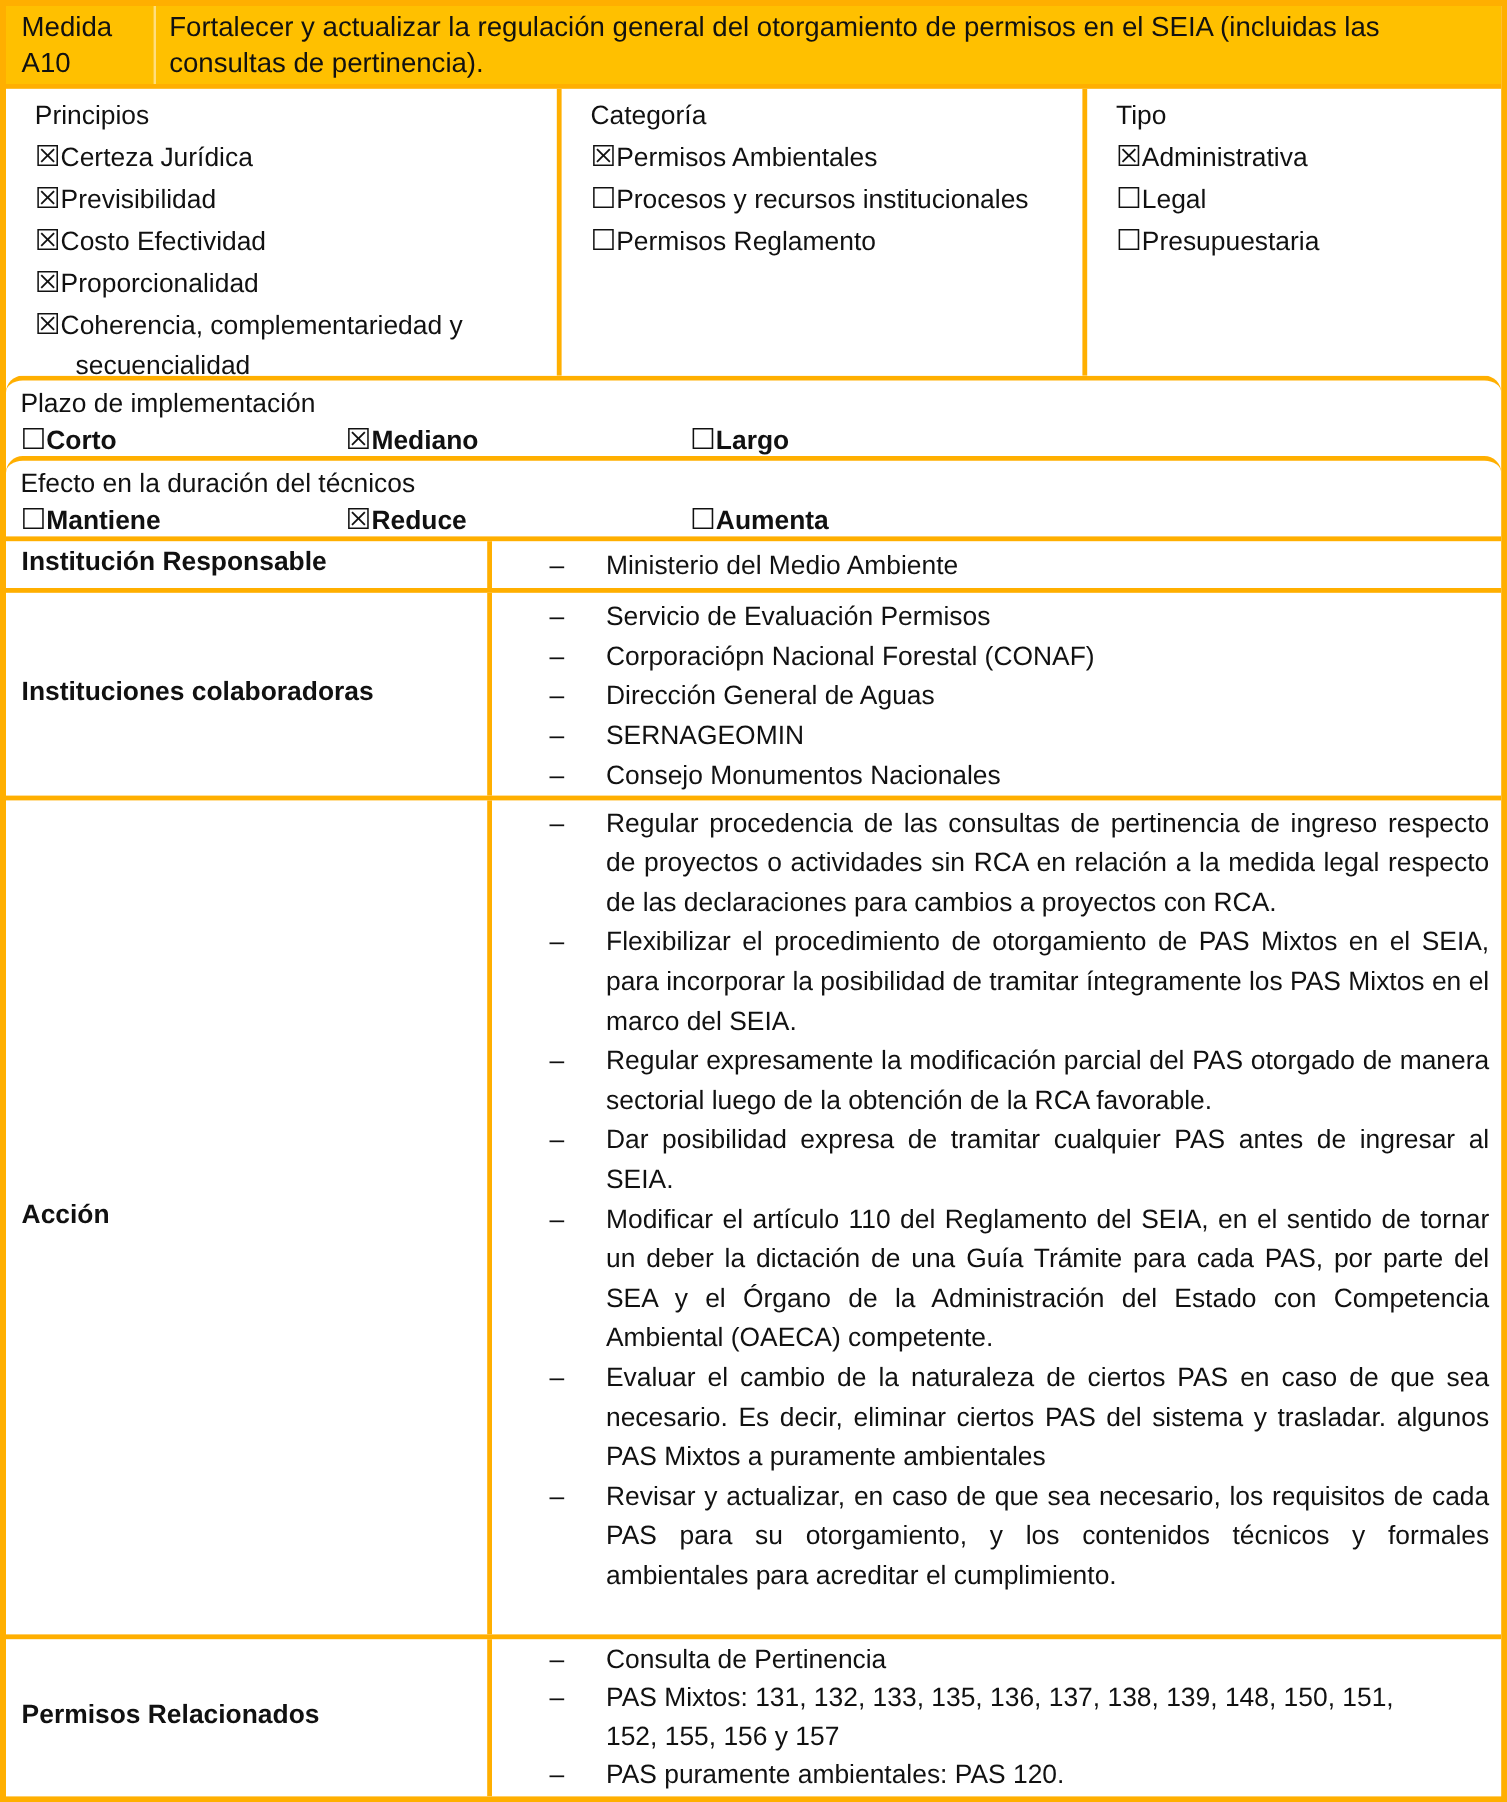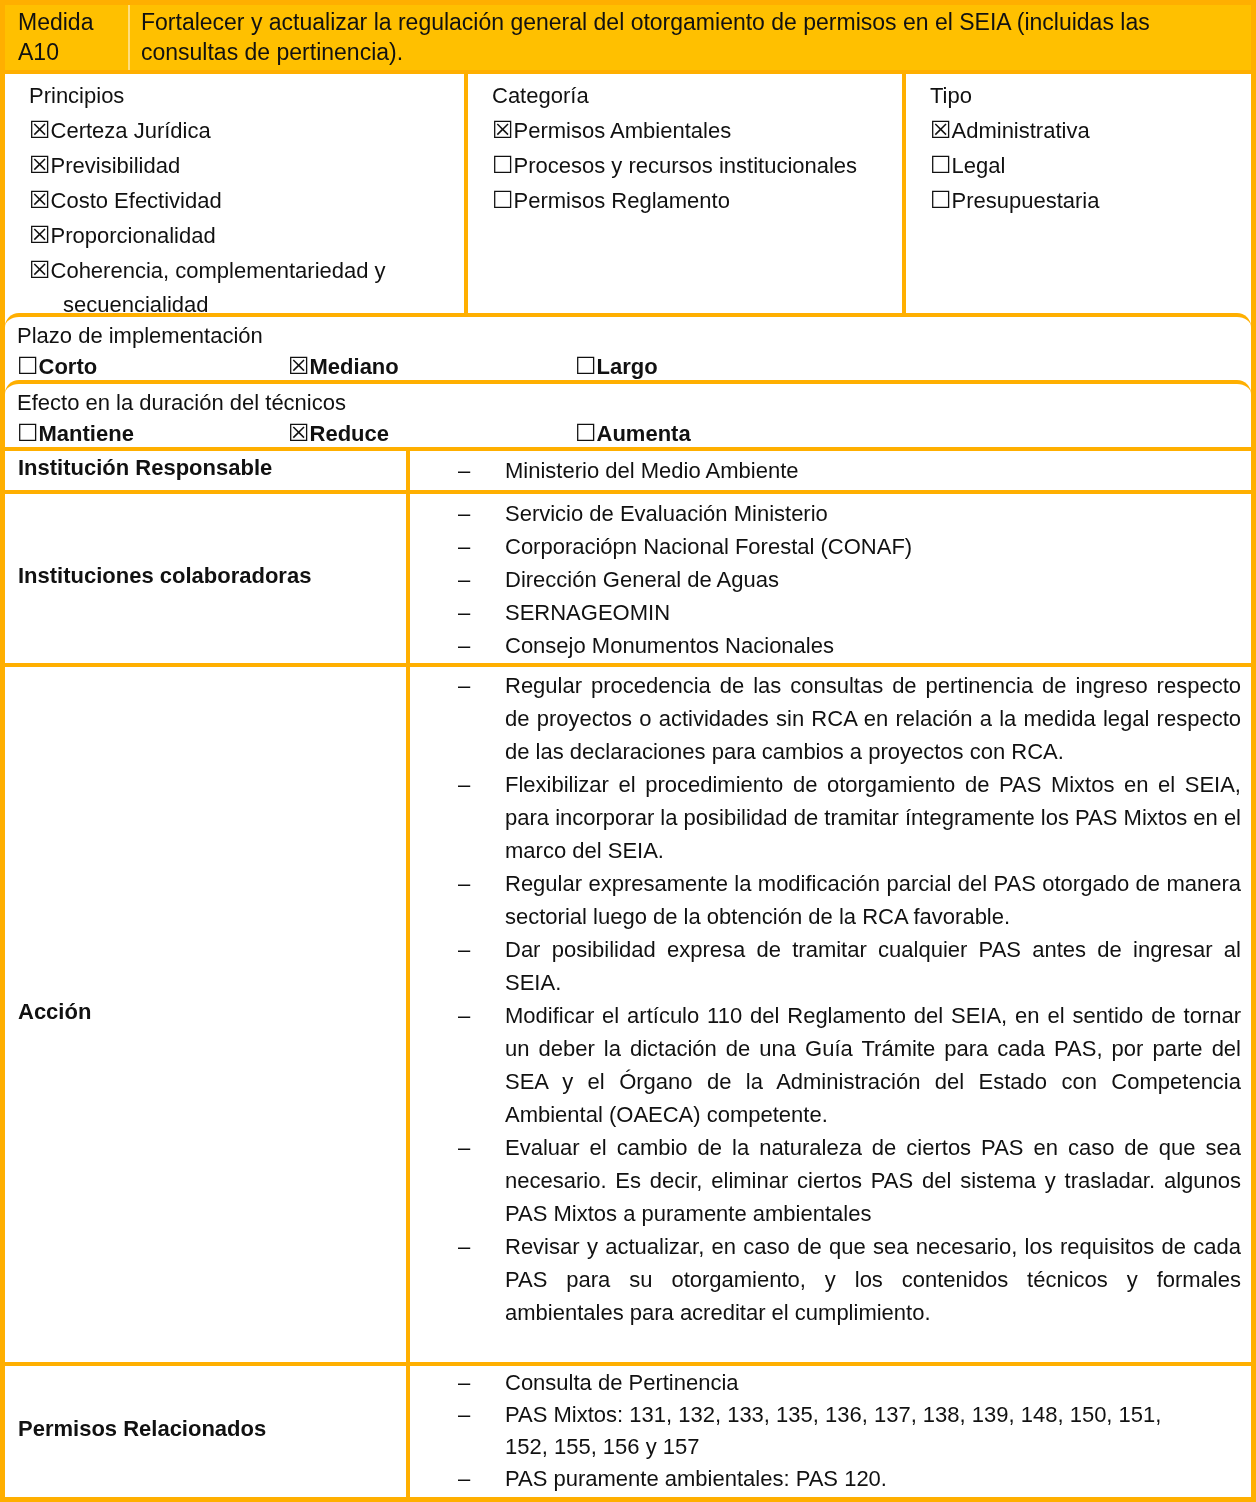--- a/index.html
+++ b/index.html
@@ -133,21 +133,21 @@
           <span class="txt">Ministerio del Medio Ambiente</span>
         </div>
       </div>
   </div>
 
   <div class="label-row colab-row row">
     <div class="label-cell">Instituciones colaboradoras</div>
     <div class="content-cell">
         <div class="dash-item">
           <span class="dash">–</span>
-          <span class="txt">Servicio de Evaluación Ministerio</span>
+          <span class="txt">Servicio de Evaluación Permisos</span>
         </div>
         <div class="dash-item">
           <span class="dash">–</span>
           <span class="txt">Corporaciópn Nacional Forestal (CONAF)</span>
         </div>
         <div class="dash-item">
           <span class="dash">–</span>
           <span class="txt">Dirección General de Aguas</span>
         </div>
         <div class="dash-item">

